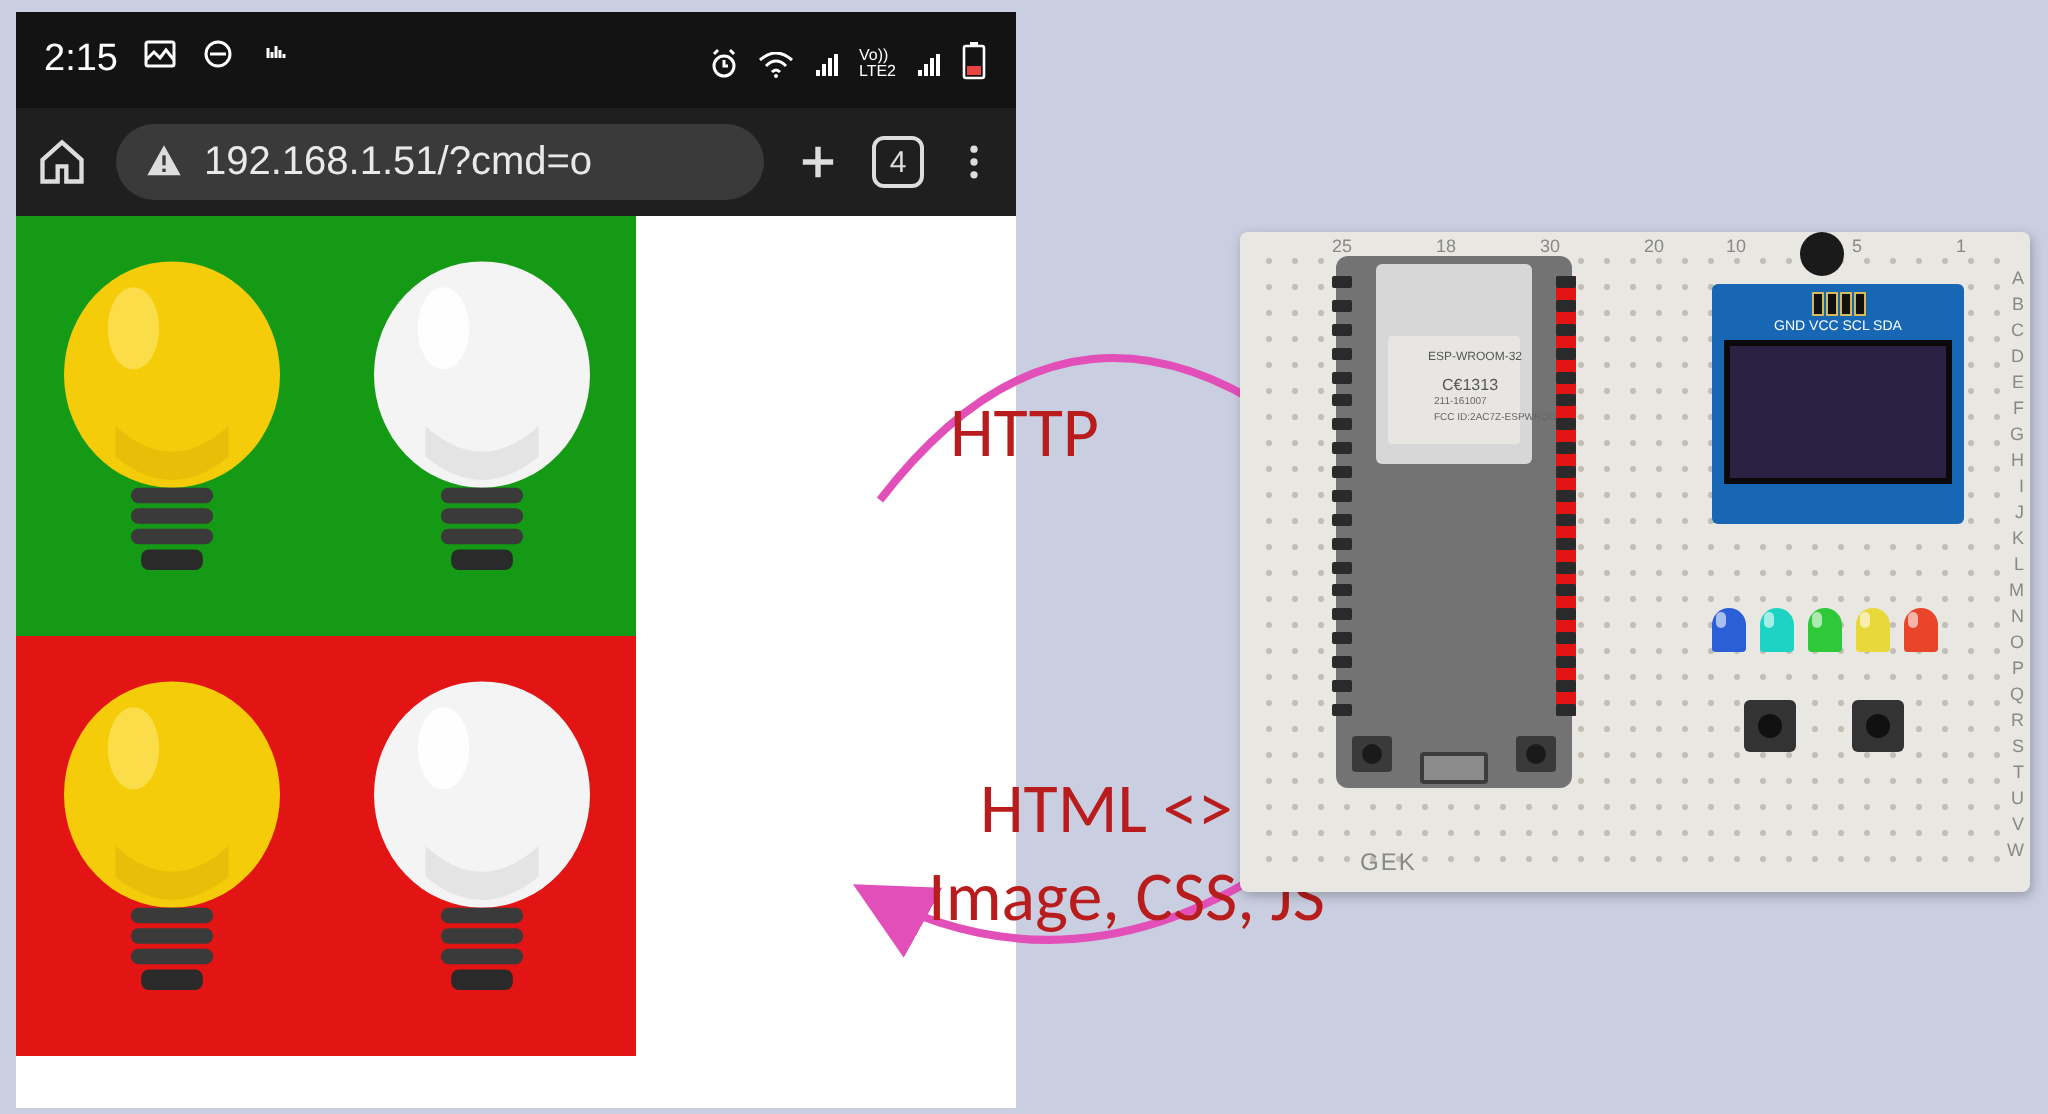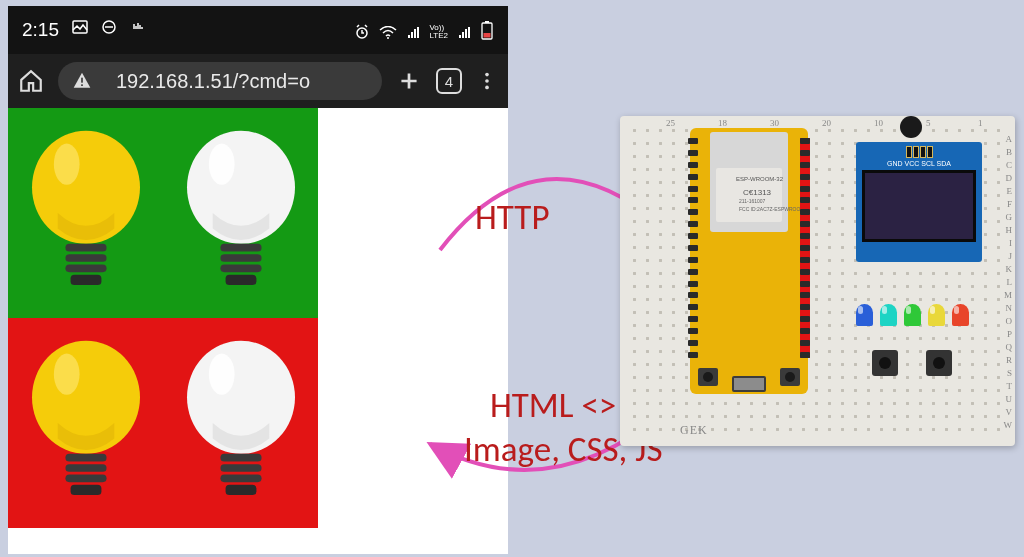--- a/index.html
+++ b/index.html
@@ -6,36 +6,36 @@
 body{width:1024px;height:557px;background:#c9cfe0;font-family:Arial,sans-serif;position:relative;overflow:hidden}
 
 
 .phone{position:absolute;left:8px;top:6px;width:500px;height:548px;background:#fff}
 .status{height:48px;background:#131313;color:#fff;display:flex;align-items:center;padding:0 14px;font-size:19px;justify-content:space-between}
 .status .left{display:flex;align-items:flex-start;gap:13px}
 .status .right{display:flex;align-items:flex-end;gap:9px}
 .ico{display:inline-flex;align-items:center}
 
 .bar{height:54px;background:#1f1f1f;display:flex;align-items:center;padding:0 10px;gap:14px}
-.url{flex:1;height:38px;background:#3a3a3a;border-radius:20px;display:flex;align-items:center;padding:0 14px;color:#e9e9e9;font-size:20px;gap:24px;overflow:hidden;white-space:nowrap}
+.url{flex:1;height:38px;background:#3a3a3a;border-radius:20px;display:flex;align-items:center;padding:0 14px;color:#e9e9e9;font-size:20px;gap:10px;overflow:hidden;white-space:nowrap}
 .tabcount{width:26px;height:26px;border:2px solid #ddd;border-radius:6px;color:#ddd;font-size:15px;display:flex;align-items:center;justify-content:center}
 
 .bulbs{display:grid;grid-template-columns:1fr 1fr;grid-template-rows:1fr 1fr;width:310px;height:420px}
 .cell{display:flex;align-items:center;justify-content:center}
 .g{background:#149a14}.r{background:#e21414}
 
 
 .lbl{position:absolute;color:#b91c1c;font-size:35px;font-family:Calibri,Arial,sans-serif}
 
 
 .board{position:absolute;left:620px;top:116px;width:395px;height:330px;background:#e9e7e1;border-radius:4px;box-shadow:1px 2px 6px rgba(0,0,0,.25);overflow:hidden}
 .dots{position:absolute;inset:8px;background-image:radial-gradient(circle,#b9b5ab 1.4px,transparent 1.6px);background-size:13px 13px;opacity:.8}
-.brdlabel{position:absolute;font-size:9px;color:#888;font-family:Liberation Serif, serif}
-
-.esp{position:absolute;left:70px;top:12px;width:118px;height:266px;background:#eab308;border-radius:6px}
+.brdlabel{position:absolute;font-size:9px;color:#888;font-family:Liberation Sans, sans-serif}
+
+.esp{position:absolute;left:48px;top:12px;width:118px;height:266px;background:#737373;border-radius:6px}
 .shield{position:absolute;left:20px;top:4px;width:78px;height:100px;background:#d7d7d7;border-radius:3px}
 .shield:before{content:"";position:absolute;left:6px;top:36px;width:66px;height:54px;background:#e8e6e2;border-radius:2px}
 .fcc{position:absolute;left:29px;top:74px;font-size:5px;color:#666;white-space:nowrap}
 .ce{position:absolute;left:33px;top:56px;font-size:8px;color:#555}
 .esn{position:absolute;left:26px;top:44px;font-size:6px;color:#555}
 .usb{position:absolute;left:42px;bottom:2px;width:34px;height:16px;background:#8c8c8c;border:2px solid #3c3c3c;border-radius:2px}
 .btn{position:absolute;bottom:8px;width:20px;height:18px;background:#3a3a3a;border-radius:2px}
 .btn:after{content:"";position:absolute;left:5px;top:4px;width:10px;height:10px;border-radius:50%;background:#1a1a1a}
 .pins{position:absolute;top:10px;width:10px;bottom:36px;display:flex;flex-direction:column;justify-content:space-between}
 .pin{width:10px;height:6px;background:#2a2a2a;border-radius:1px}
@@ -275,21 +275,21 @@
   <div class="led" style="left:284px;top:188px;background:#2fc838"></div>
   <div class="led" style="left:308px;top:188px;background:#e9d83a"></div>
   <div class="led" style="left:332px;top:188px;background:#e8452a"></div>
 
   <div class="pushbtn" style="left:252px;top:234px"></div>
   <div class="pushbtn" style="left:306px;top:234px"></div>
 <div class="brdlabel" style="top: 2px; left: 46px;">25</div>
     <div class="brdlabel" style="top: 2px; left: 98px;">18</div>
     <div class="brdlabel" style="top: 2px; left: 150px;">30</div>
     <div class="brdlabel" style="top: 2px; left: 202px;">20</div>
-    <div class="brdlabel" style="top: 2px; left: 254px;">10</div>
+    <div class="brdlabel" style="top: 2px; left: 243px;">10</div>
     <div class="brdlabel" style="top: 2px; left: 306px;">5</div>
     <div class="brdlabel" style="top: 2px; left: 358px;">1</div>
     <div class="brdlabel" style="right: 3px; top: 18px;">A</div>
     <div class="brdlabel" style="right: 3px; top: 31px;">B</div>
     <div class="brdlabel" style="right: 3px; top: 44px;">C</div>
     <div class="brdlabel" style="right: 3px; top: 57px;">D</div>
     <div class="brdlabel" style="right: 3px; top: 70px;">E</div>
     <div class="brdlabel" style="right: 3px; top: 83px;">F</div>
     <div class="brdlabel" style="right: 3px; top: 96px;">G</div>
     <div class="brdlabel" style="right: 3px; top: 109px;">H</div>

